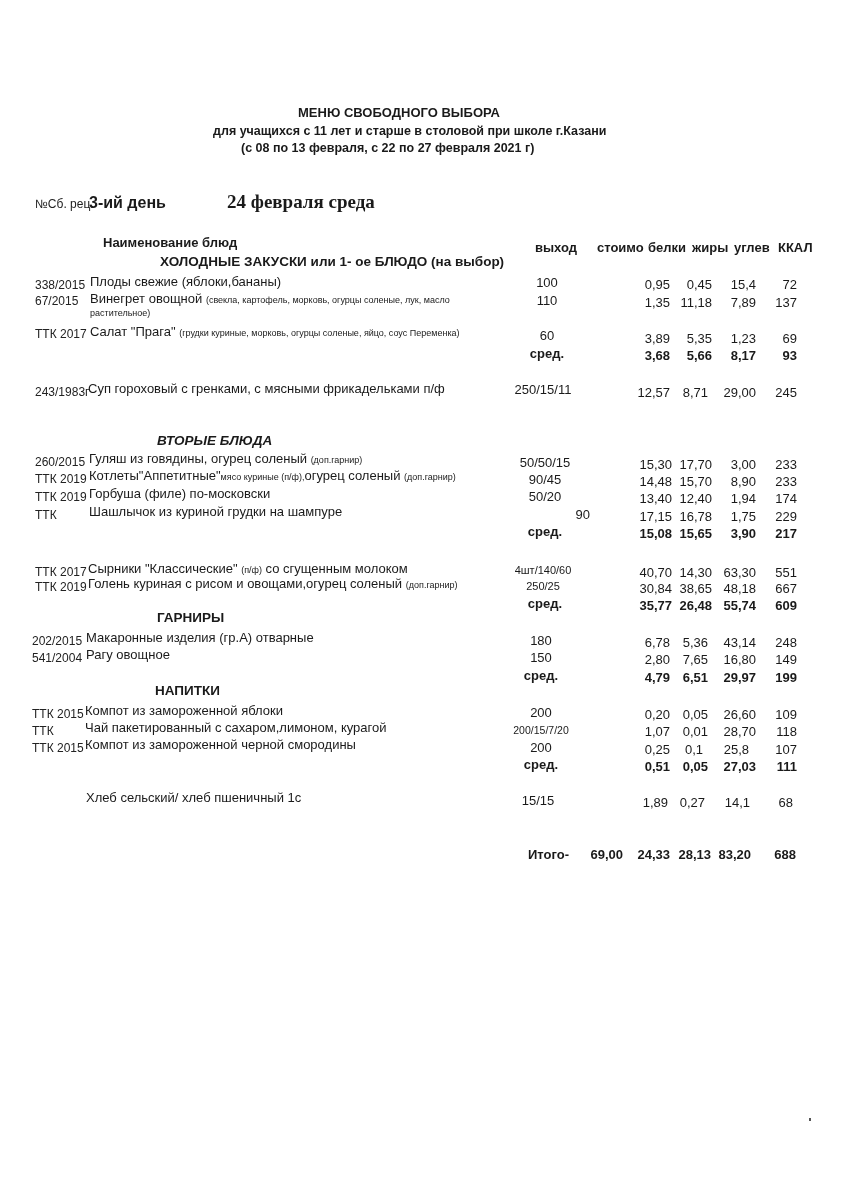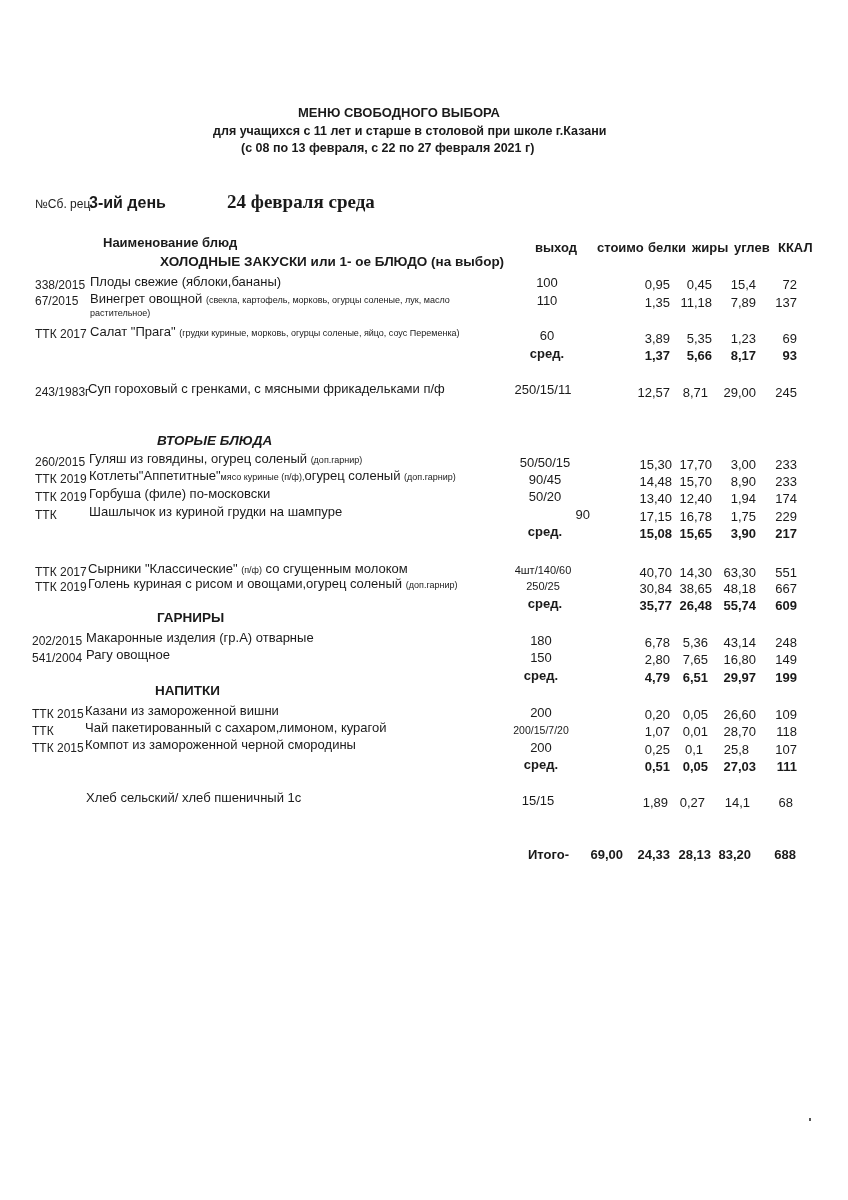--- a/index.html
+++ b/index.html
@@ -65,21 +65,21 @@
   <div class="abs name" style="left:90px;top:324px;"><span>Салат "Прага"</span> <small>(грудки куриные, морковь, огурцы соленые, яйцо, соус Переменка)</small></div>
   <div class="abs out" style="left:502px;top:328px;">60</div>
   <div class="abs num c1" style="left:625px;top:331px;">3,89</div>
   <div class="abs num c2" style="left:667px;top:331px;">5,35</div>
   <div class="abs num c3" style="left:711px;top:331px;">1,23</div>
   <div class="abs num c4" style="left:762px;top:331px;">69</div>
 </div>
 
 <div>
   <div class="abs out bold" style="left:502px;top:346px;">сред.</div>
-  <div class="abs num c1 bold" style="left:625px;top:348px;">1,37</div>
+  <div class="abs num c1 bold" style="left:625px;top:348px;">3,68</div>
   <div class="abs num c2 bold" style="left:667px;top:348px;">5,66</div>
   <div class="abs num c3 bold" style="left:711px;top:348px;">8,17</div>
   <div class="abs num c4 bold" style="left:762px;top:348px;">93</div>
 </div>
 
 <div>
   <div class="abs code" style="left:35px;top:385px;">243/1983г</div>
   <div class="abs name" style="left:88px;top:381px;">Суп гороховый с гренками, с мясными фрикадельками п/ф</div>
   <div class="abs out" style="left:498px;top:382px;">250/15/11</div>
   <div class="abs num c1" style="left:625px;top:385px;">12,57</div>
@@ -193,21 +193,21 @@
   <div class="abs num c1 bold" style="left:625px;top:670px;">4,79</div>
   <div class="abs num c2 bold" style="left:663px;top:670px;">6,51</div>
   <div class="abs num c3 bold" style="left:711px;top:670px;">29,97</div>
   <div class="abs num c4 bold" style="left:762px;top:670px;">199</div>
 </div>
 
 <div class="abs sect" style="left:155px;top:683px;">НАПИТКИ</div>
 
 <div>
   <div class="abs code" style="left:32px;top:707px;">ТТК 2015</div>
-  <div class="abs name" style="left:85px;top:703px;">Казани из замороженной вишни</div>
+  <div class="abs name" style="left:85px;top:703px;">Компот из замороженной яблоки</div>
   <div class="abs out" style="left:496px;top:705px;">200</div>
   <div class="abs num c1" style="left:625px;top:707px;">0,20</div>
   <div class="abs num c2" style="left:663px;top:707px;">0,05</div>
   <div class="abs num c3" style="left:711px;top:707px;">26,60</div>
   <div class="abs num c4" style="left:762px;top:707px;">109</div>
 </div>
 
 <div>
   <div class="abs code" style="left:32px;top:724px;">ТТК</div>
   <div class="abs name" style="left:85px;top:720px;">Чай пакетированный с сахаром,лимоном, курагой</div>

